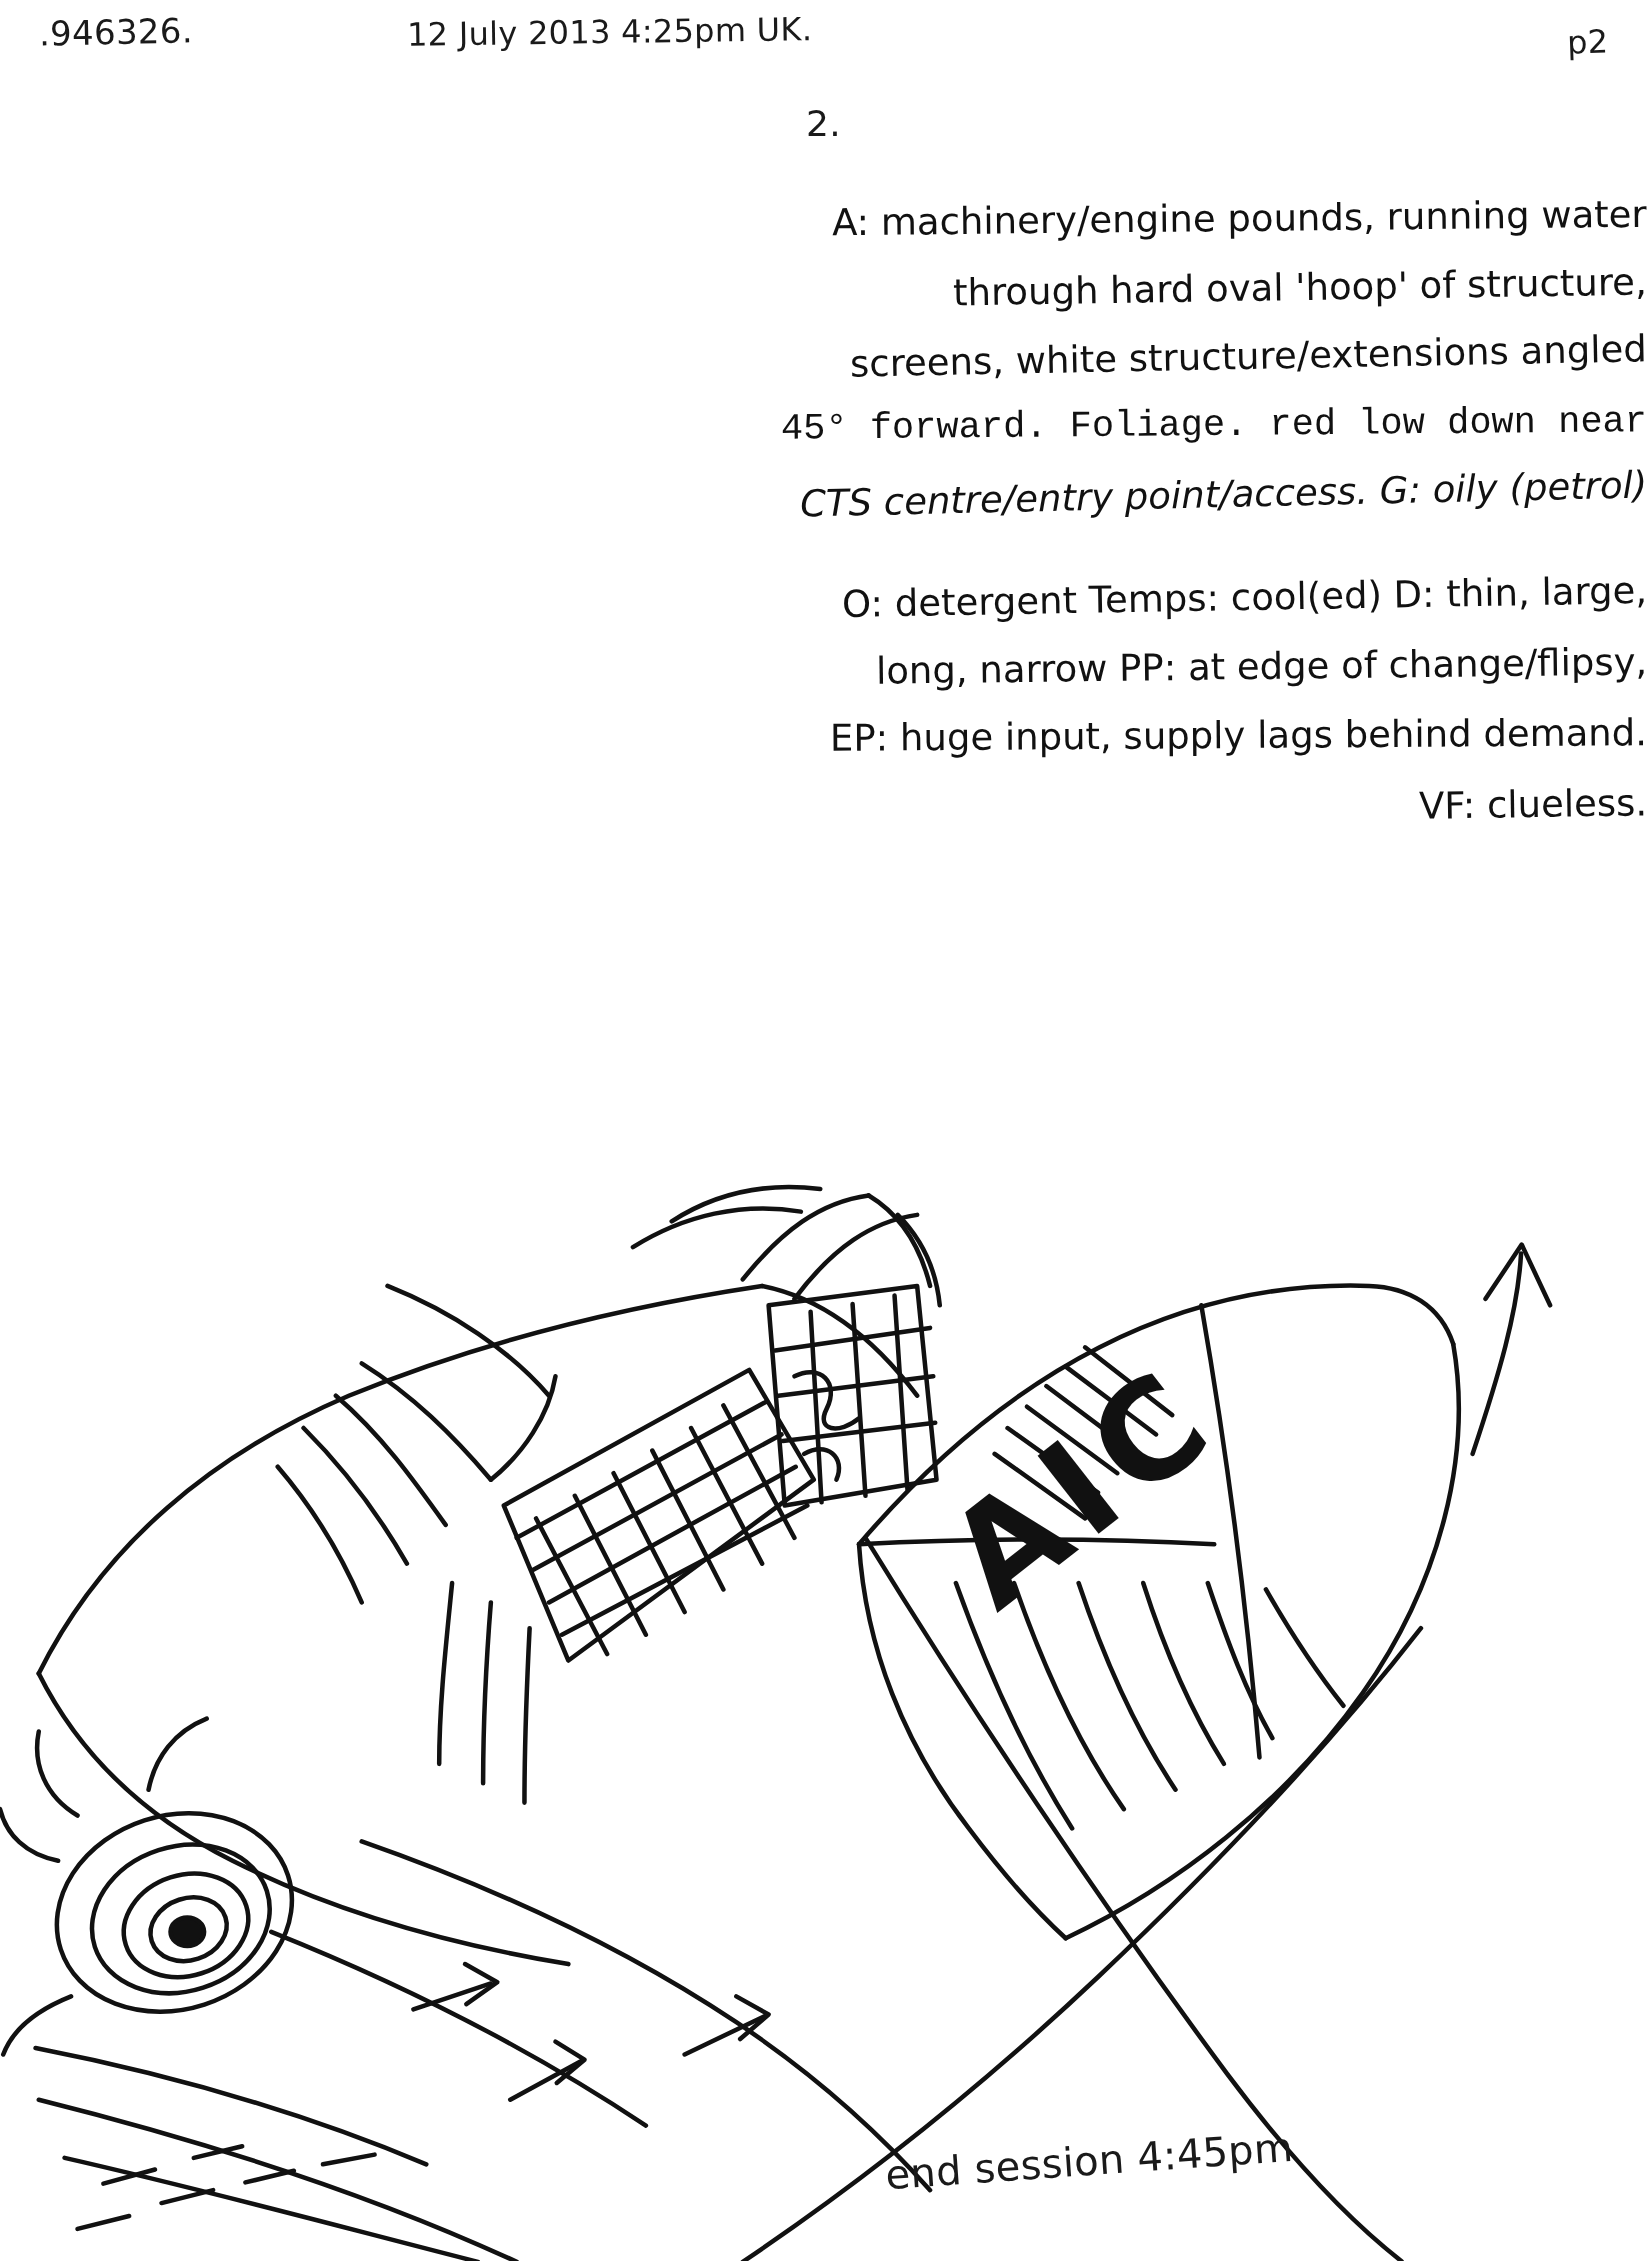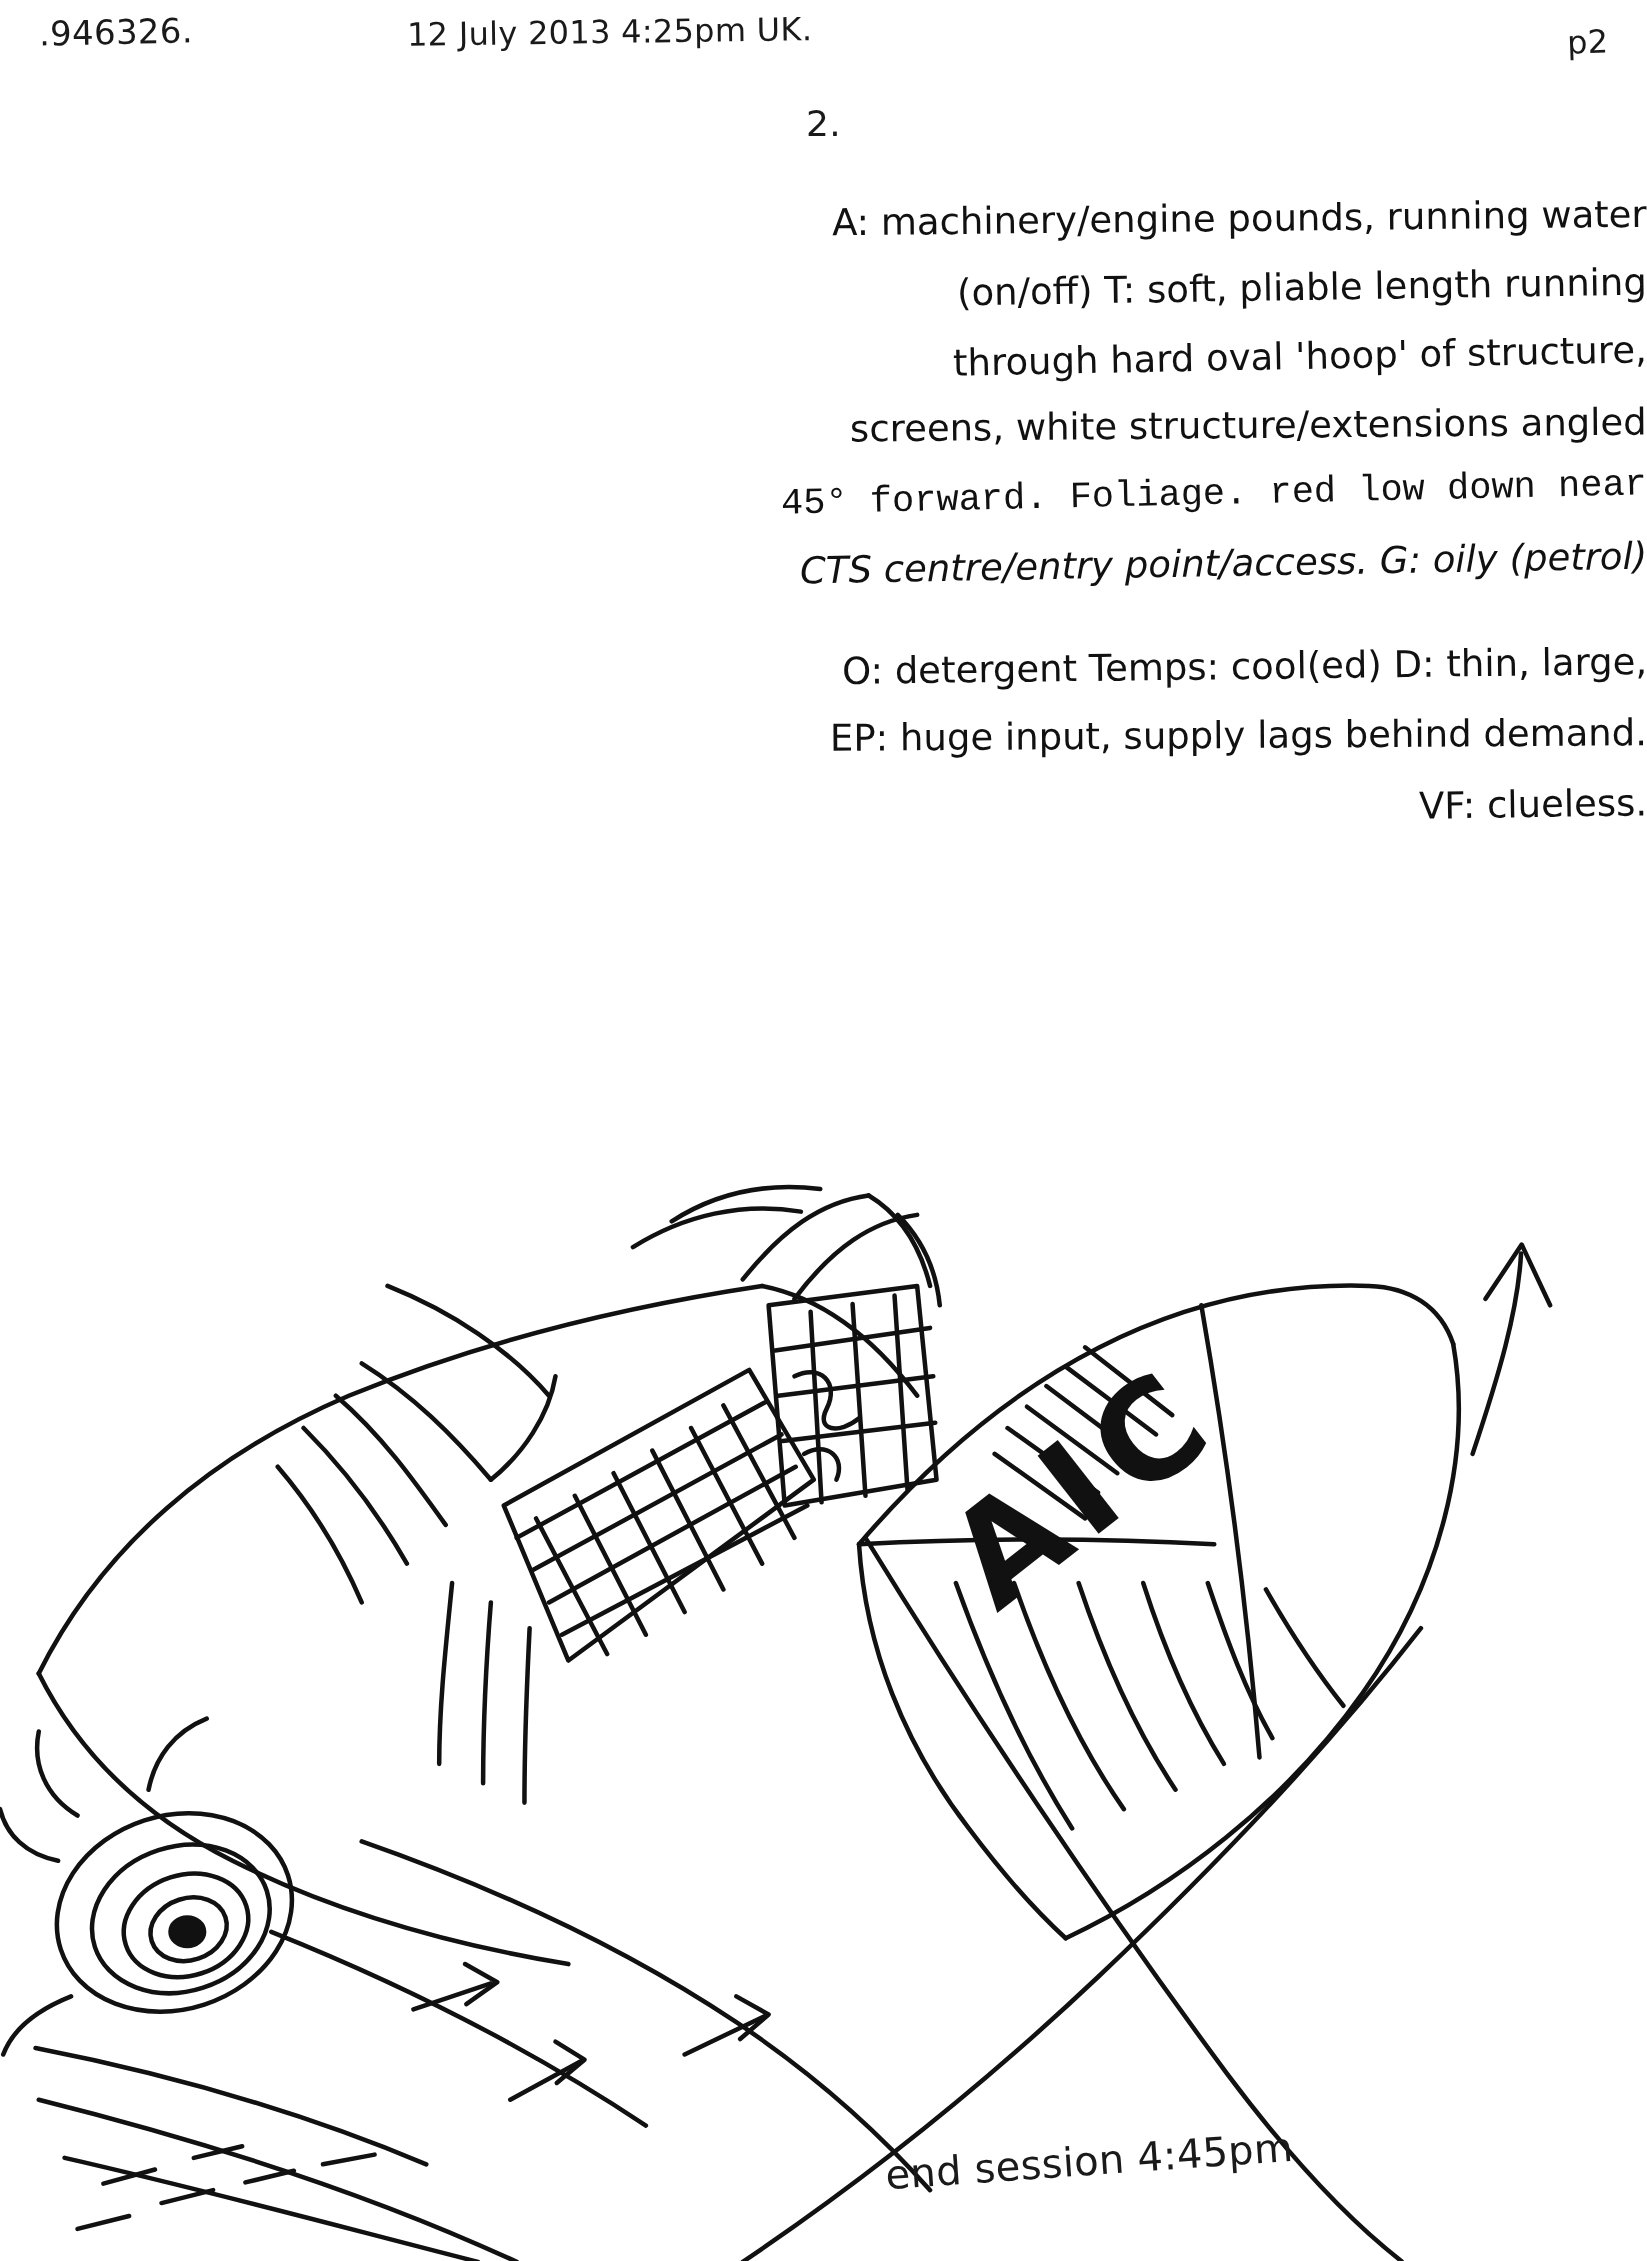--- a/index.html
+++ b/index.html
@@ -144,26 +144,26 @@
   <div id="header-row">
     <div class="hand" id="ref-number">.946326.</div>
     <div class="hand" id="session-datetime">12 July 2013  4:25pm UK.</div>
     <div class="hand" id="page-label">p2</div>
   </div>
 
   <div class="hand" id="page-number-centre">2.</div>
 
   <div id="body-text">
     <div class="line" style="padding-left:71px;"><span class="txt">A: machinery/engine pounds, running water</span></div>
-    <div class="line" style="padding-left:65px;"><span class="txt">(on/off)  T: soft, pliable length running</span></div>
     <div class="line" style="padding-left:90px;"><span class="txt">through hard oval 'hoop' of structure,</span></div>
     <div class="line" style="padding-left:113px;"><span class="txt">screens, white structure/extensions angled</span></div>
     <div class="line" style="padding-left:26px;font-family:Liberation Mono, monospace;"><span class="txt">45° forward.  Foliage.  red low down near</span></div>
     <div class="line" style="padding-left:110px;font-style:italic;"><span class="txt">CTS centre/entry point/access.  G: oily (petrol)</span></div>
     <div class="line" style="padding-left:94px;margin-top:34px;"><span class="txt">O: detergent  Temps: cool(ed)  D: thin, large,</span></div>
+    <div class="line" style="padding-left:71px;"><span class="txt">long, narrow   PP: at edge of change/flipsy,</span></div>
     <div class="line" style="padding-left:61px;"><span class="txt">EP: huge input, supply lags behind demand.</span></div>
     <div class="line" style="padding-left:68px;margin-left:48px;"><span class="txt">VF: clueless.</span></div>
   </div>
 
   <div id="sketch">
     <svg viewBox="0 0 2550 1811" xmlns="http://www.w3.org/2000/svg">
       <g fill="none" stroke="#111111" stroke-width="7" stroke-linecap="round" stroke-linejoin="round">
 
         <path d="M60 900 C 160 700, 330 560, 540 470 C 760 380, 980 330, 1180 300"></path>
         <path d="M60 900 C 120 1020, 220 1120, 360 1190 C 520 1270, 700 1320, 880 1350"></path>

